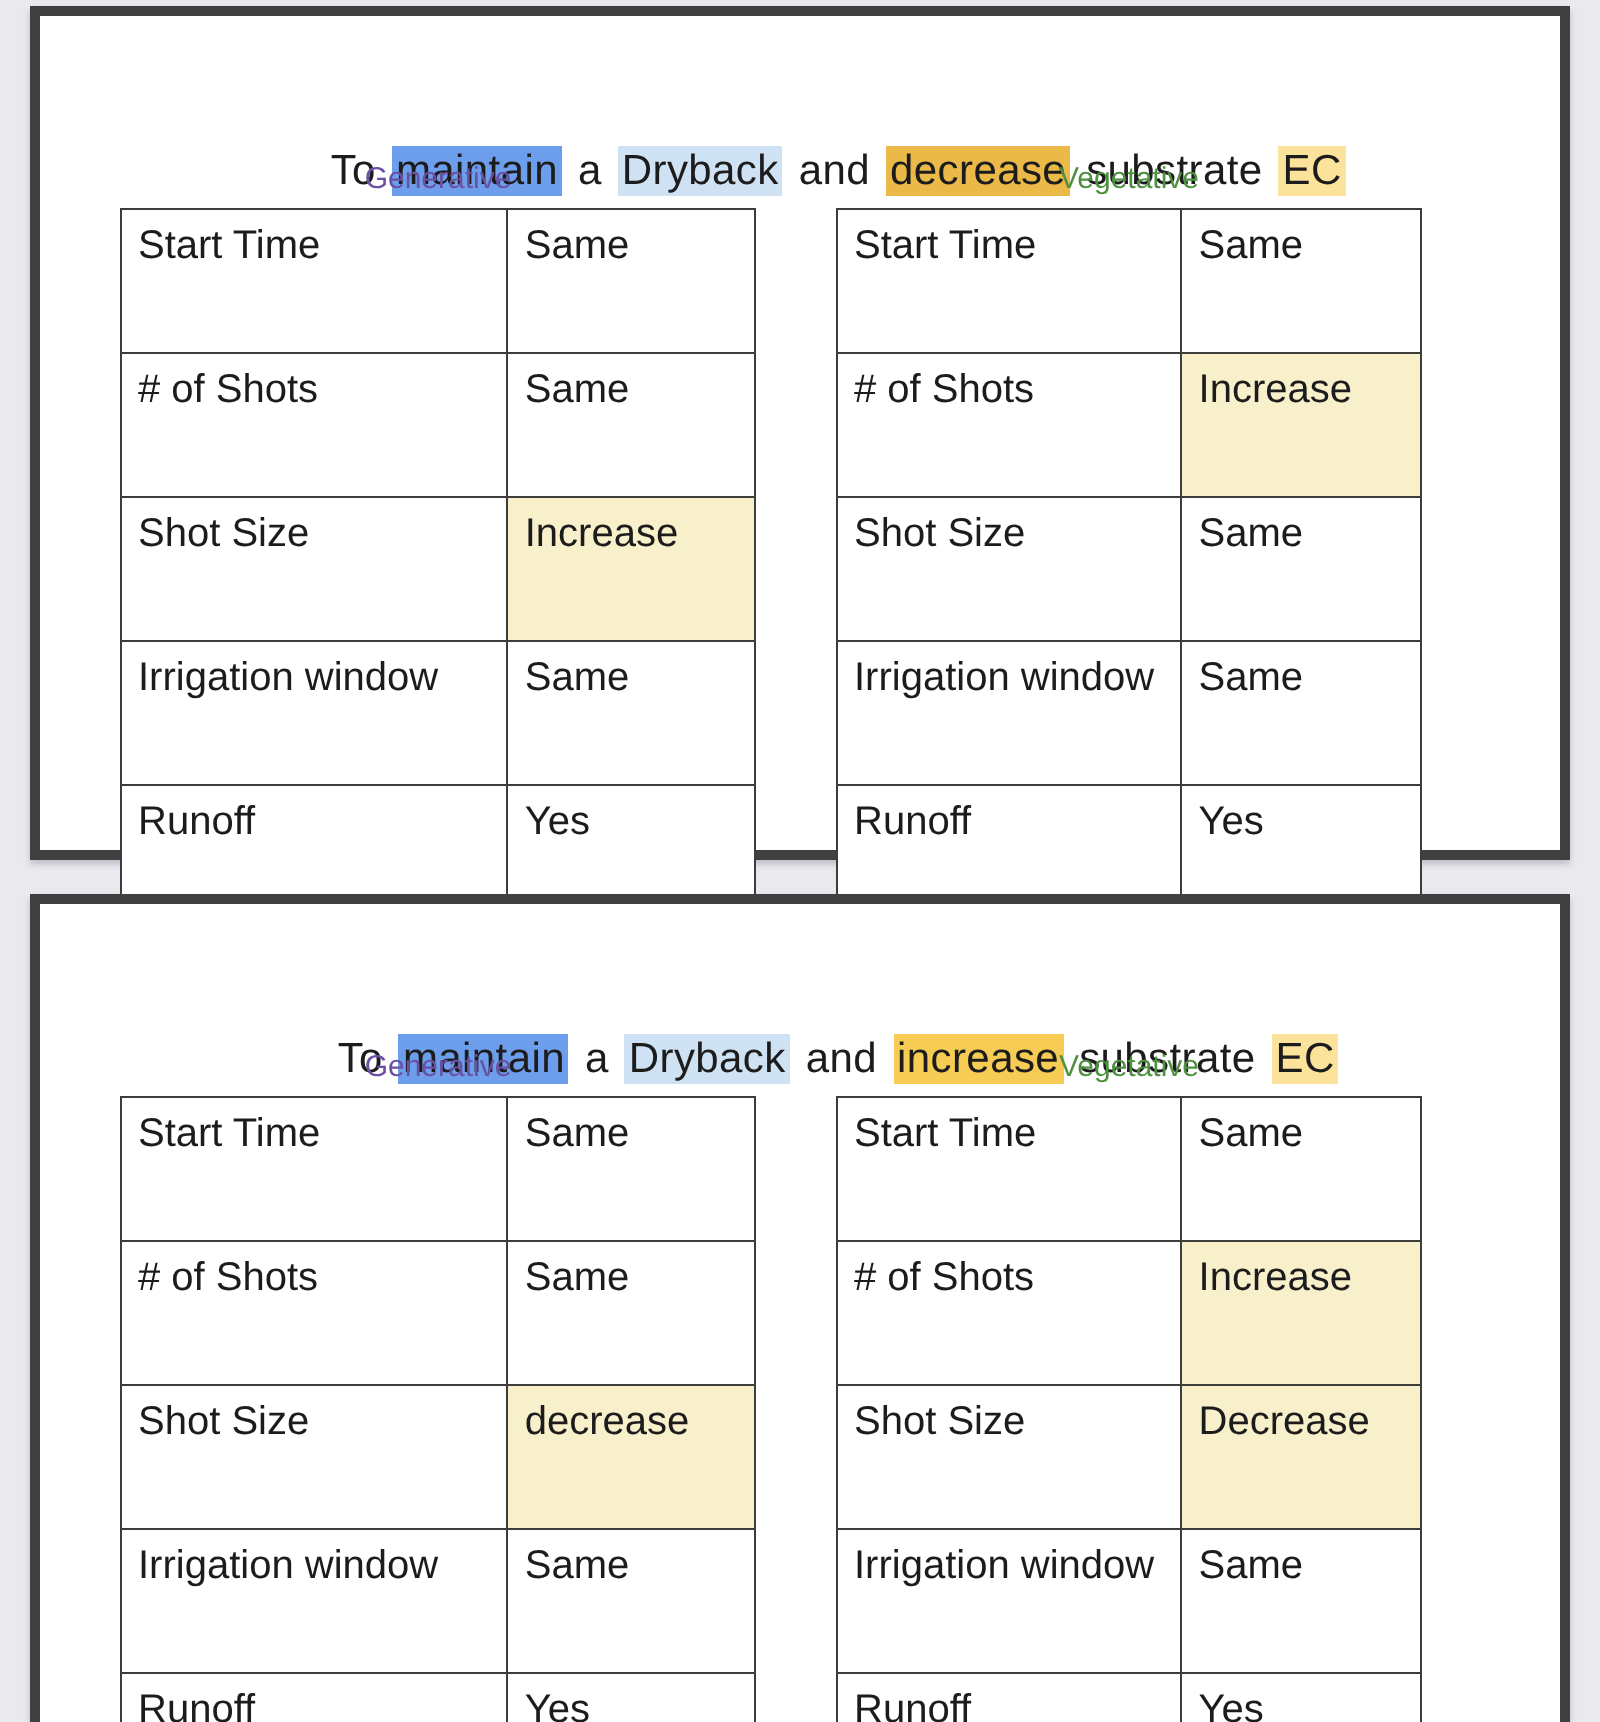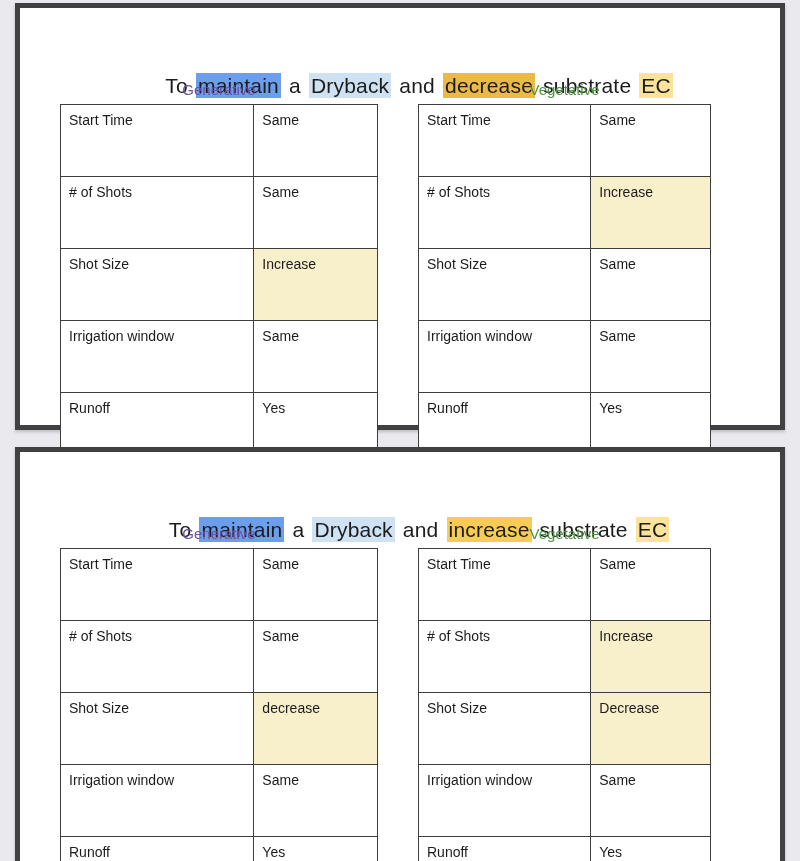--- a/index.html
+++ b/index.html
@@ -44,21 +44,21 @@
   table.params {
     border-collapse: collapse;
     width: 100%;
     table-layout: fixed;
   }
   table.params td {
     border: 1px solid #3d3d3d;
     height: 57px;
     vertical-align: top;
     padding: 7px 8px;
-    font-size: 14px;
+    font-size: 20px;
     background: #ffffff;
     overflow: hidden;
   }
   .left  col.c1 { width: 61%; }
   .left  col.c2 { width: 39%; }
   .right col.c1 { width: 59%; }
   .right col.c2 { width: 41%; }
   table.params td.hl { background: #f8efcb; }
 </style>
 </head>

